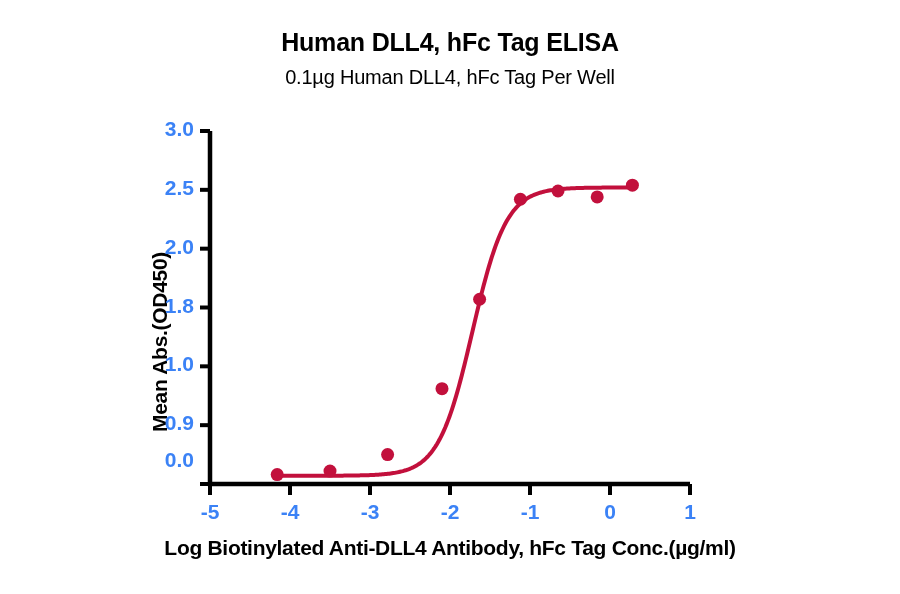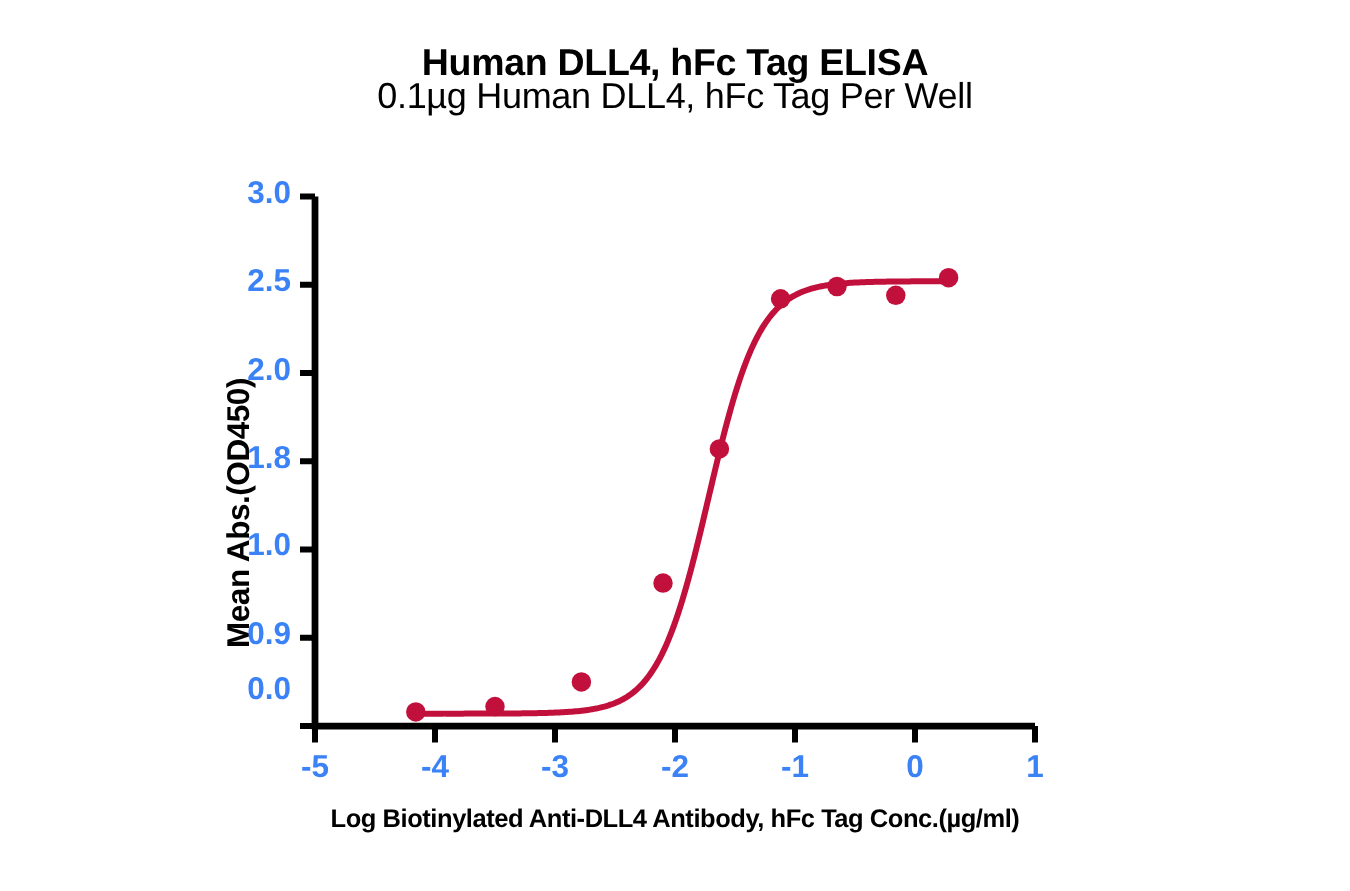--- a/index.html
+++ b/index.html
@@ -21,31 +21,31 @@
     text-align:center;
     font-weight:bold;
     color:#000;
   }
   #chart-title{
     top:28px;
     font-size:25px;
     letter-spacing:-0.2px;
   }
   #chart-subtitle{
-    top:51px;
-    font-size:24px;
+    top:66px;
+    font-size:20px;
     font-weight:normal;
     letter-spacing:-0.2px;
   }
   #xaxis-title{
     position:absolute;
     left:0;right:0;
     top:536px;
     text-align:center;
-    font-size:17px;
+    font-size:21px;
     font-weight:bold;
     color:#000;
     letter-spacing:-0.3px;
   }
   #yaxis-title{
     position:absolute;
     font-size:21px;
     font-weight:bold;
     color:#000;
     white-space:nowrap;

